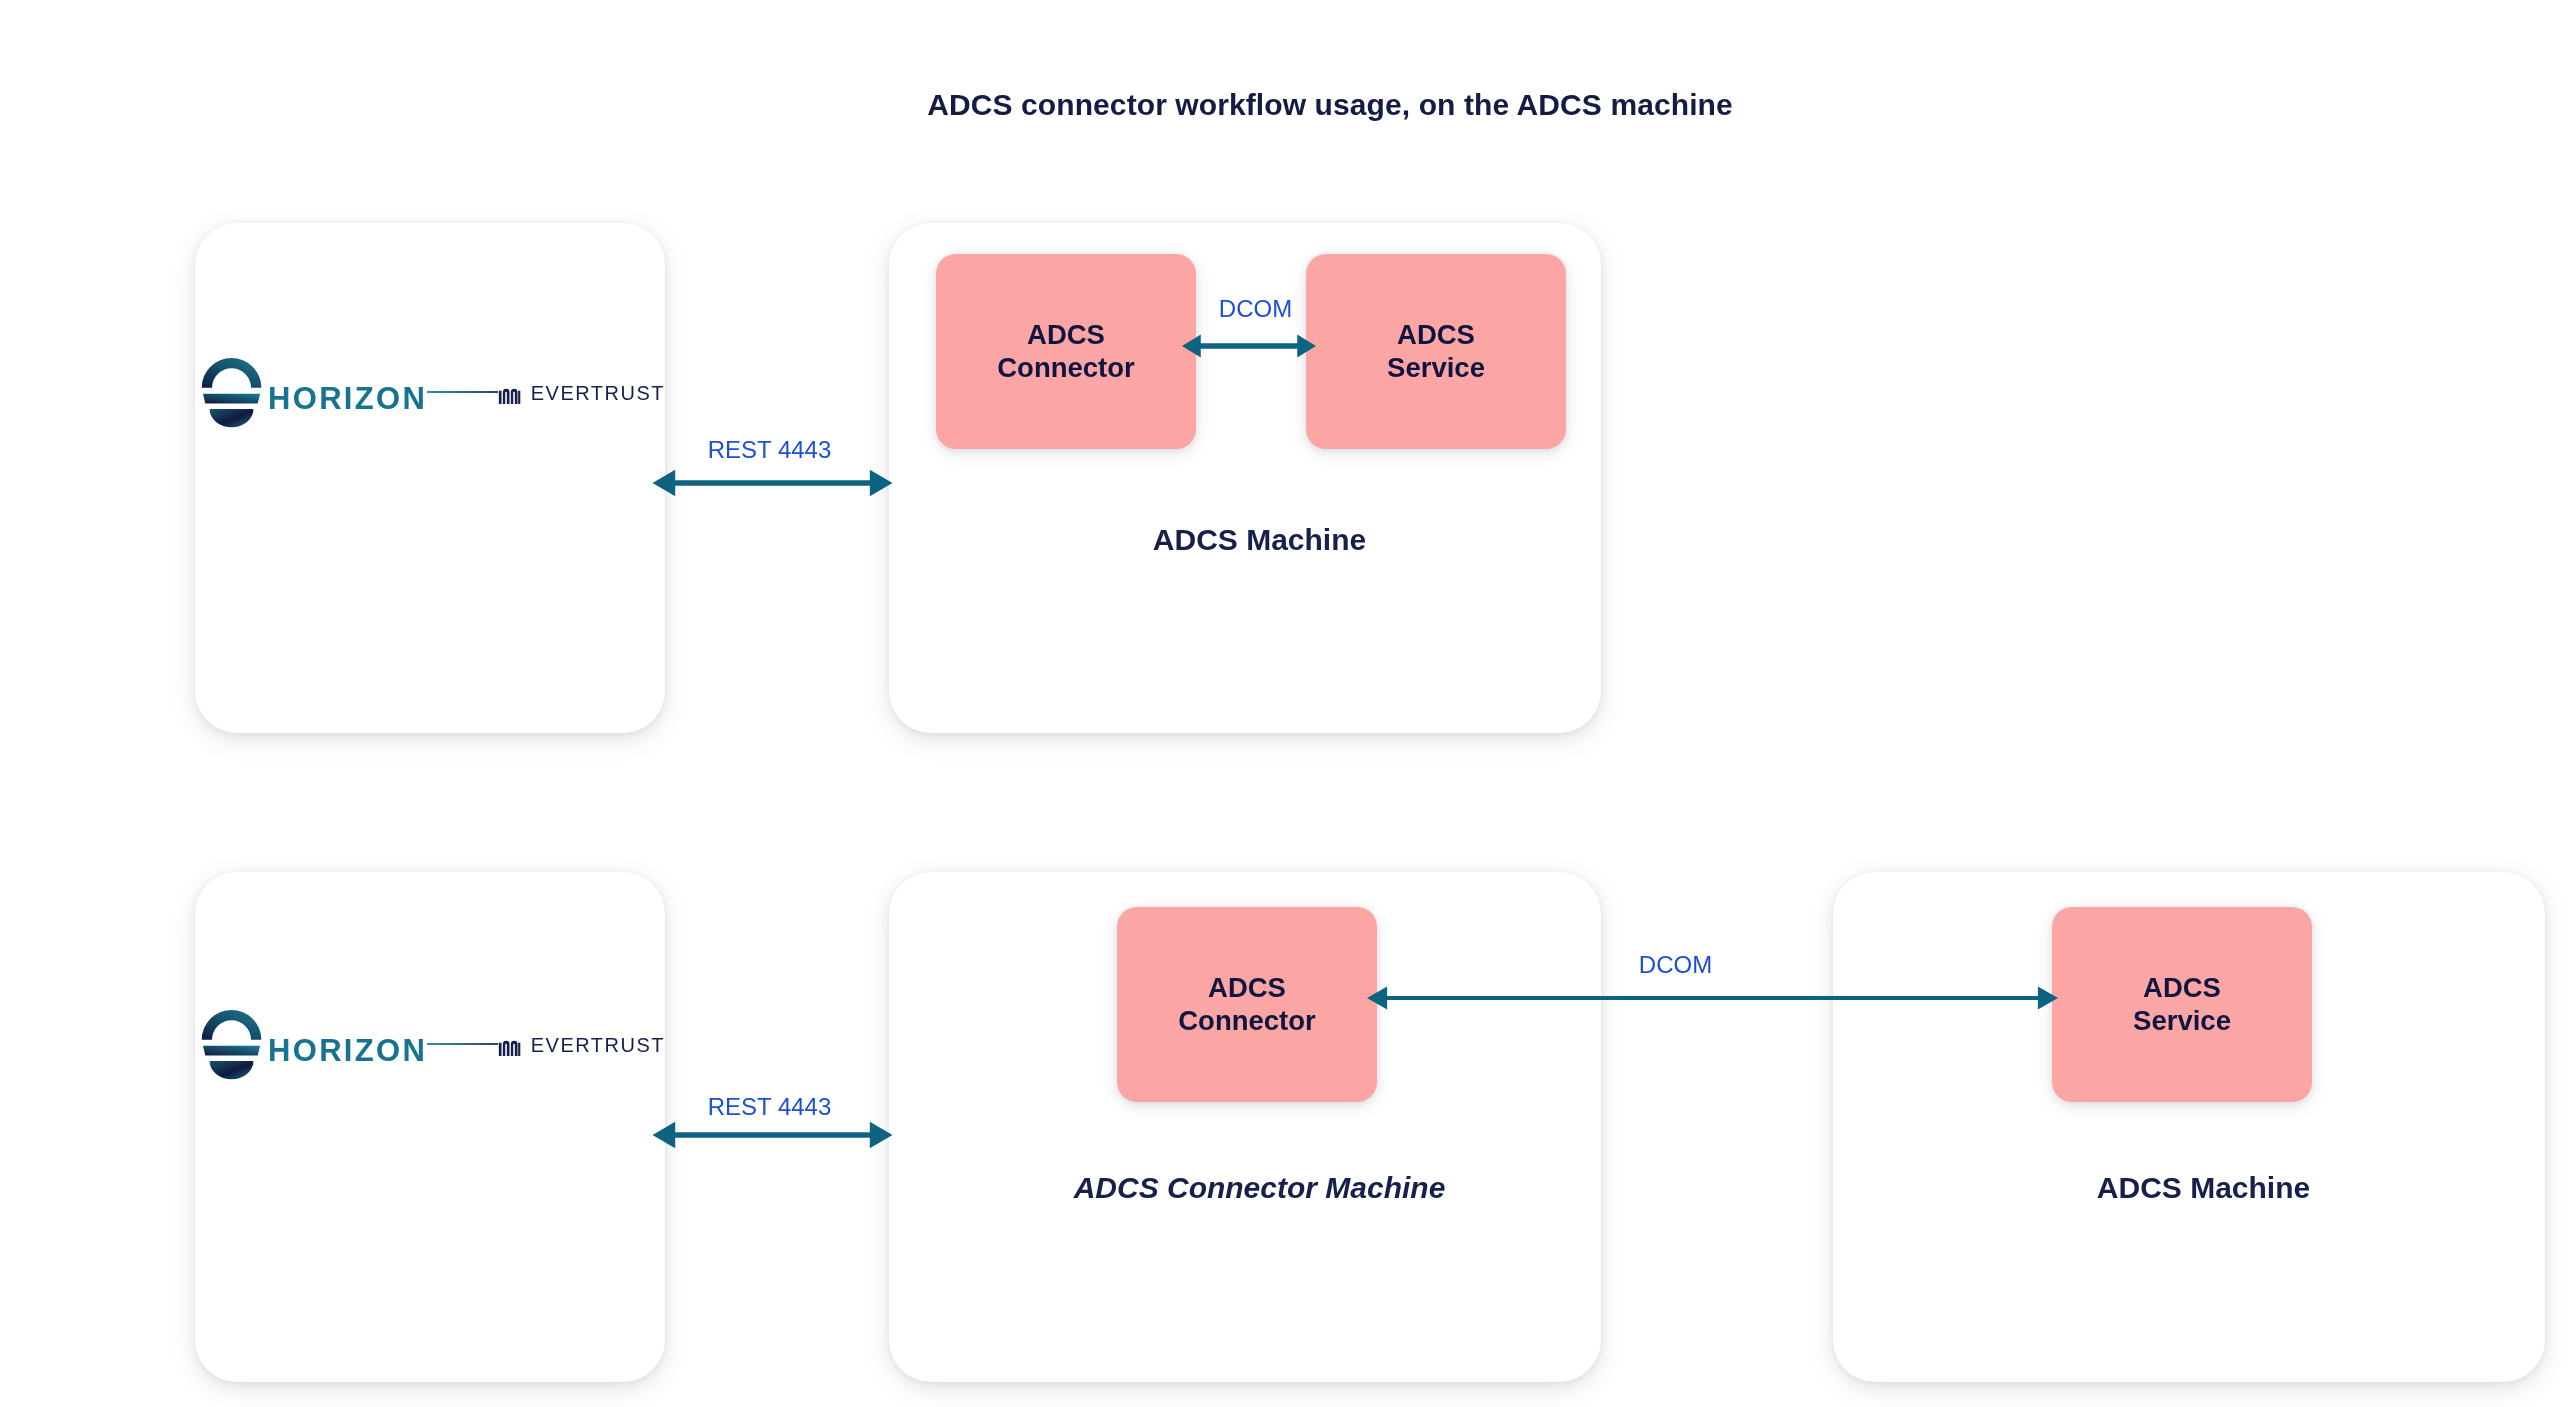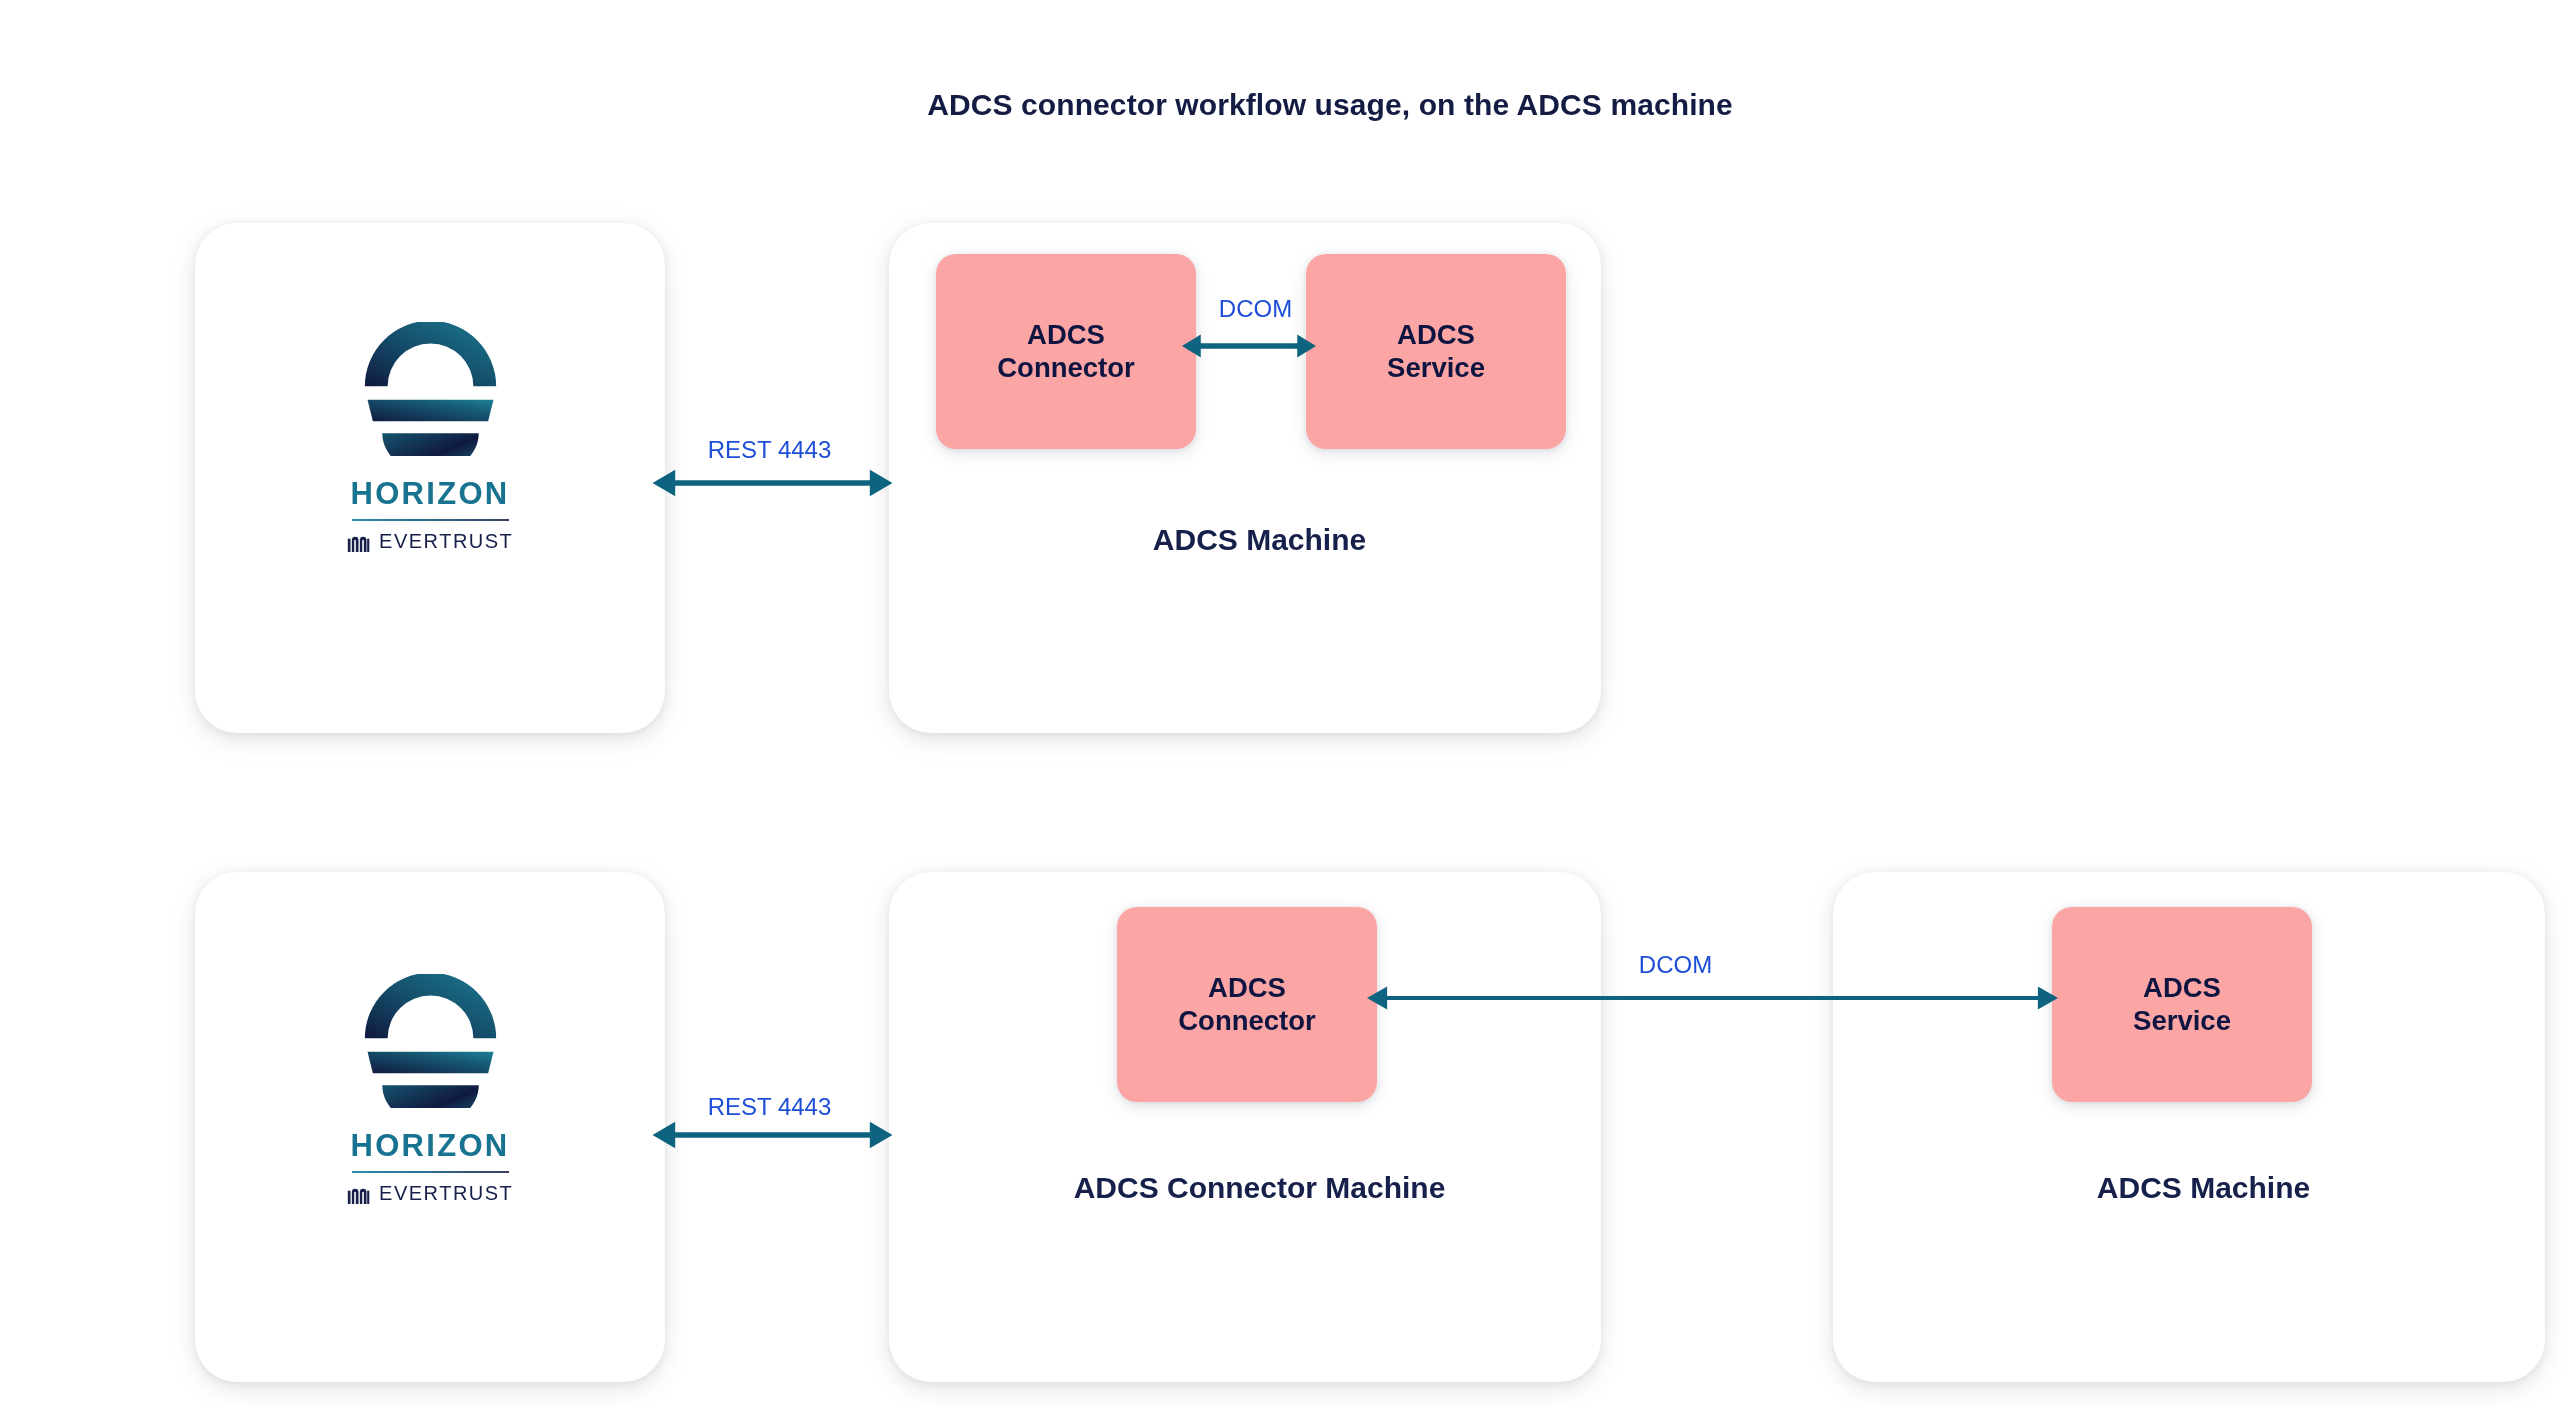--- a/index.html
+++ b/index.html
@@ -79,21 +79,21 @@
   .machine-label {
     position: absolute;
     text-align: center;
     color: #16204a;
     font-weight: bold;
     font-size: 30px;
     white-space: nowrap;
     padding-left: 29px;
   }
   #adcs-machine-label-1      { left: 847px; top: 523px;  width: 712px; }
-  #connector-machine-label-2 { left: 847px; top: 1171px; width: 712px; }
+  #connector-machine-label-2 { left: 847px; top: 1171px; width: 712px; font-style: italic; }
   #adcs-machine-label-2      { left: 1791px; top: 1171px; width: 712px; }
 
   
   .conn-label {
     position: absolute;
     text-align: center;
     color: #1d4ed8;
     font-size: 24px;
     white-space: nowrap;
   }
@@ -107,21 +107,21 @@
   #rest-arrow-1 { left: 610px;  top: 463px;  width: 241px; height: 40px; }
   #rest-arrow-2 { left: 610px;  top: 1115px; width: 241px; height: 40px; }
   #dcom-arrow-1 { left: 1140px; top: 329px;  width: 134px; height: 34px; }
   #dcom-arrow-2 { left: 1325px; top: 981px; width: 691px; height: 34px; }
 
   
   .horizon-logo {
     position: absolute;
     width: 470px;
     display: flex;
-    flex-direction: column;
+    flex-direction: row;
     align-items: center;
   }
   #horizon-logo-1 { left: 153px; top: 322px; }
   #horizon-logo-2 { left: 153px; top: 974px; }
 
   .horizon-mark { width: 161px; height: 134px; display: block; }
 
   .horizon-wordmark {
     margin-top: 20px;
     color: #17738f;

